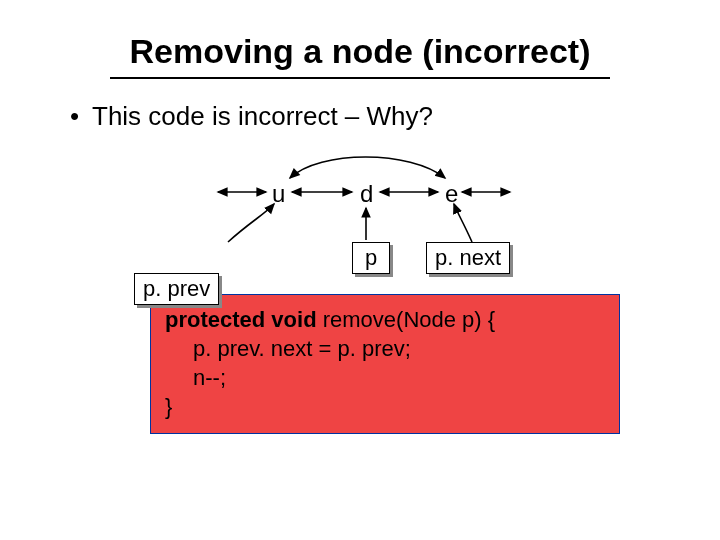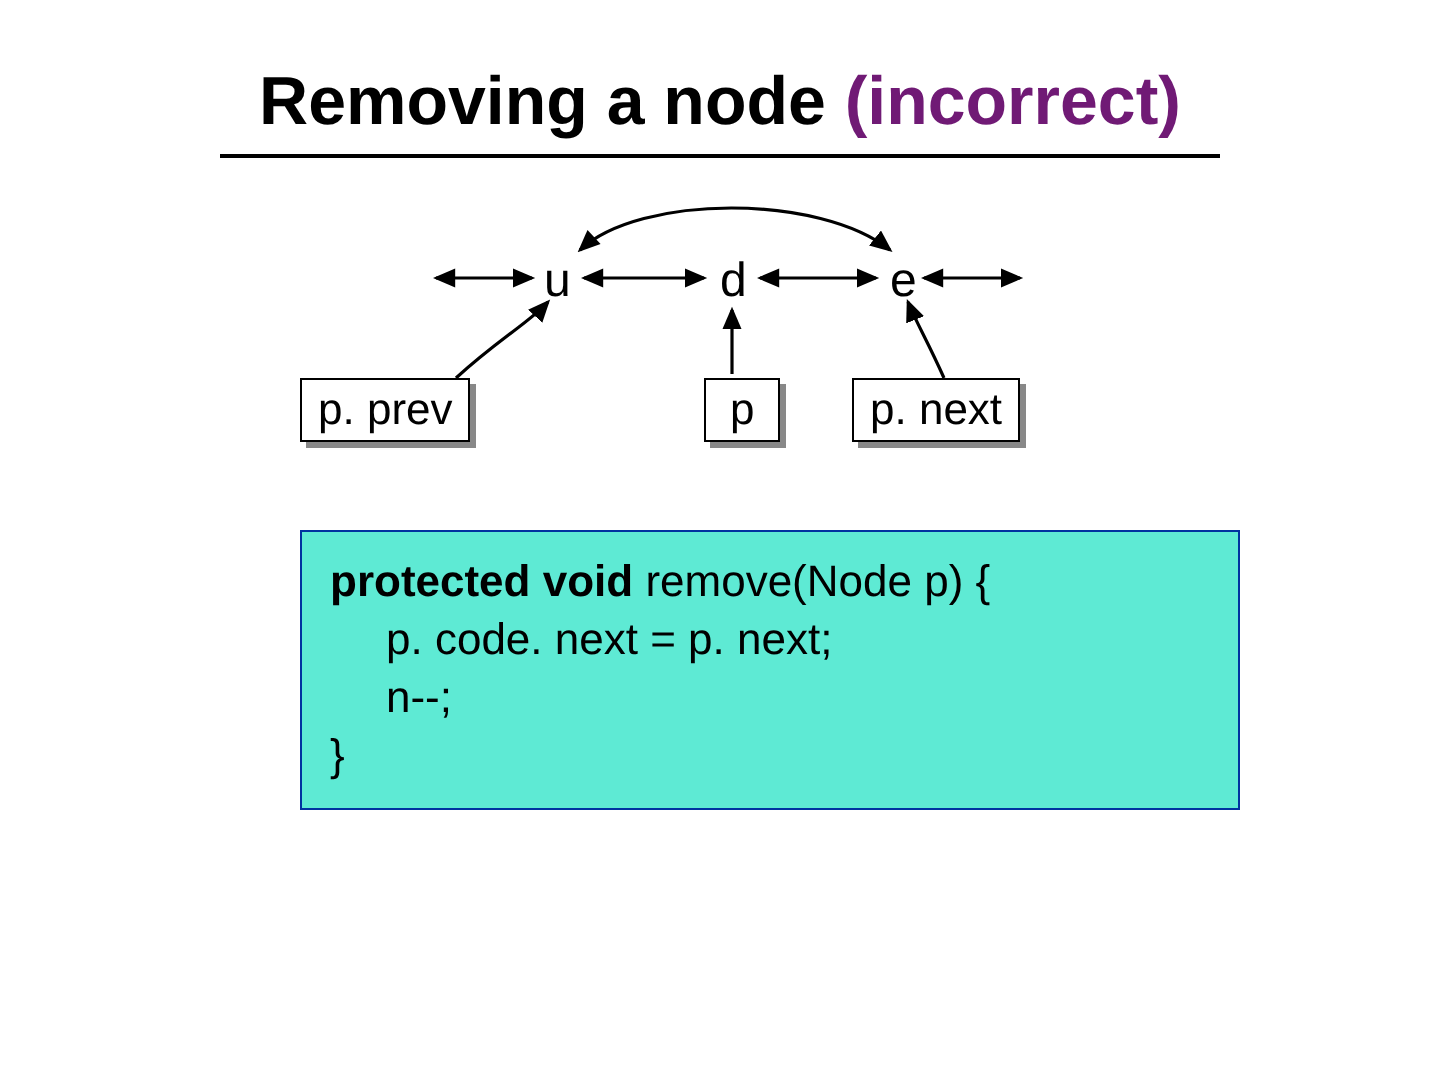--- a/index.html
+++ b/index.html
@@ -19,21 +19,21 @@
   .title-wrap {
     text-align: center;
     margin-top: 12px;
   }
   .title {
     font-size: 34px;
     font-weight: bold;
     display: inline;
     text-align: right;
   }
-  .title-red { color: #701a75; }
+  .title-red { color: #000000; }
   .rule {
     border: none;
     border-top: 2px solid #000;
     margin: 6px 70px 0 70px;
   }
   .bullet-row {
     font-size: 26px;
     margin: 22px 0 0 30px;
   }
   .bullet-dot {
@@ -56,49 +56,52 @@
   .ed { left: 405px; }
   .boxlabel {
     position: absolute;
     border: 1.5px solid #000;
     background: #fff;
     box-shadow: 3px 3px 0 #888;
     font-size: 22px;
     padding: 2px 8px;
     top: 100px;
   }
-  .pprev { left: 110px; }
+  .pprev { left: 94px; margin-top: 31px; }
   .pbox  { left: 312px; padding: 2px 12px; }
   .pnext { left: 386px; }
   .codebox {
-    margin: 26px 60px 0 110px;
+    margin: 2px 60px 0 110px;
     border: 1.5px solid #0033a0;
     padding: 10px 4px 12px 14px;
     font-size: 22px;
     line-height: 1.32;
-    background: #5eead4;
+    background: #ef4444;
   }
   .kw { font-weight: bold; }
   .indent { display: inline-block; width: 28px; }
   svg.arrows {
     position: absolute;
     left: 0; top: 0;
     width: 640px; height: 150px;
     overflow: visible;
   }
 </style>
 </head>
 <body>
 
 <div class="slide">
   <div class="title-wrap">
     <span class="title">Removing a node</span><span class="title title-red"> (incorrect)</span>
   </div>
   <hr class="rule">
 
+  <div class="bullet-row">
+    <span class="bullet-dot">•</span><span>This code is incorrect – Why?</span>
+  </div>
 
   <div class="diagram">
     <svg class="arrows">
       <defs>
         <marker id="ah" markerWidth="8" markerHeight="8" refX="6" refY="3" orient="auto">
           <path d="M0,0 L7,3 L0,6 Z" fill="#000"></path>
         </marker>
         <marker id="ahs" markerWidth="8" markerHeight="8" refX="1" refY="3" orient="auto">
           <path d="M7,0 L0,3 L7,6 Z" fill="#000"></path>
         </marker>
@@ -123,17 +126,17 @@
     <div class="ud">u</div>
     <div class="dd">d</div>
     <div class="ed">e</div>
     <div class="boxlabel pprev">p. prev</div>
     <div class="boxlabel pbox">p</div>
     <div class="boxlabel pnext">p. next</div>
   </div>
 
   <div class="codebox">
     <div><span class="kw">protected void</span><span> remove(Node p) {</span></div>
-    <div><span class="indent"></span><span>p. code. next = p. next;</span></div>
+    <div><span class="indent"></span><span>p. prev. next = p. prev;</span></div>
     <div><span class="indent"></span><span>n--;</span></div>
     <div>}</div>
   </div>
 </div>
 
 </body></html>

